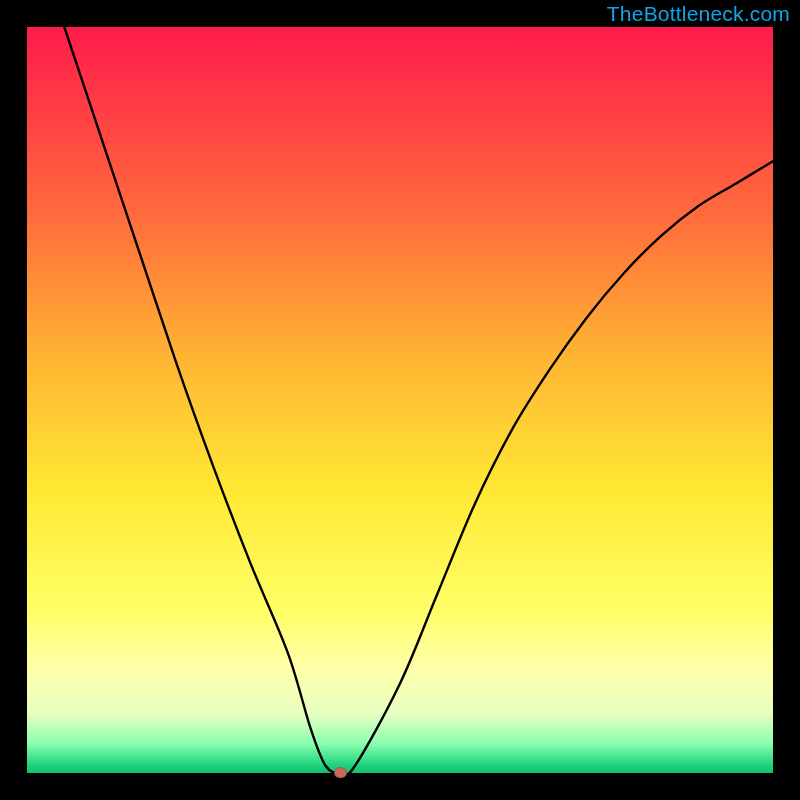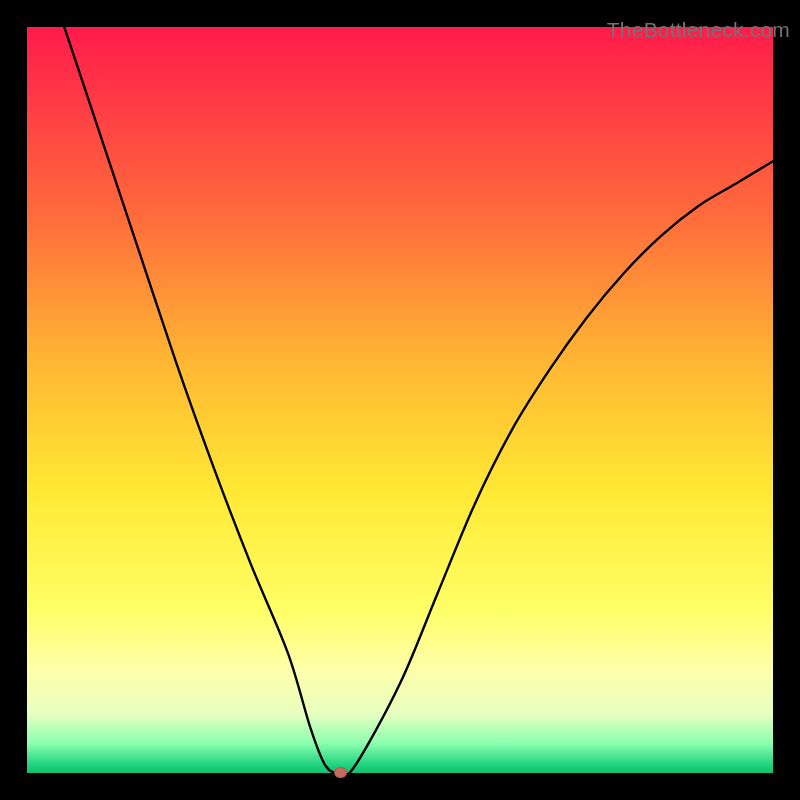--- a/index.html
+++ b/index.html
@@ -16,24 +16,24 @@
       #ffe833 62%,
       #ffff66 78%,
       #ffffaa 86%,
       #e8ffc0 92%,
       #8cffb0 96%,
       #1dd27d 99%,
       #12c06f 100%);
   }
   .watermark{
     position:absolute;
-    top:18px;
+    top:2px;
     right:10px;
     font:21px Arial,Helvetica,sans-serif;
-    color:#737373;
+    color:#0ea5e9;
     letter-spacing:0.2px;
     user-select:none;
   }
   svg.curve{
     position:absolute;
     left:0;top:0;
     width:746px;height:746px;
     overflow:visible;
   }
   .marker{

